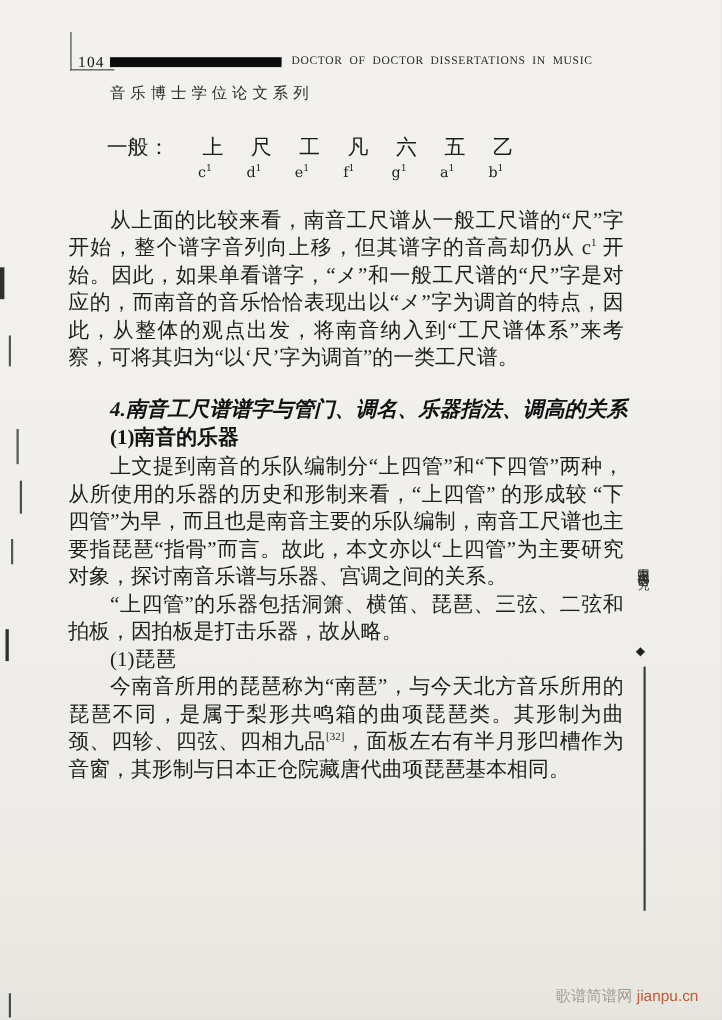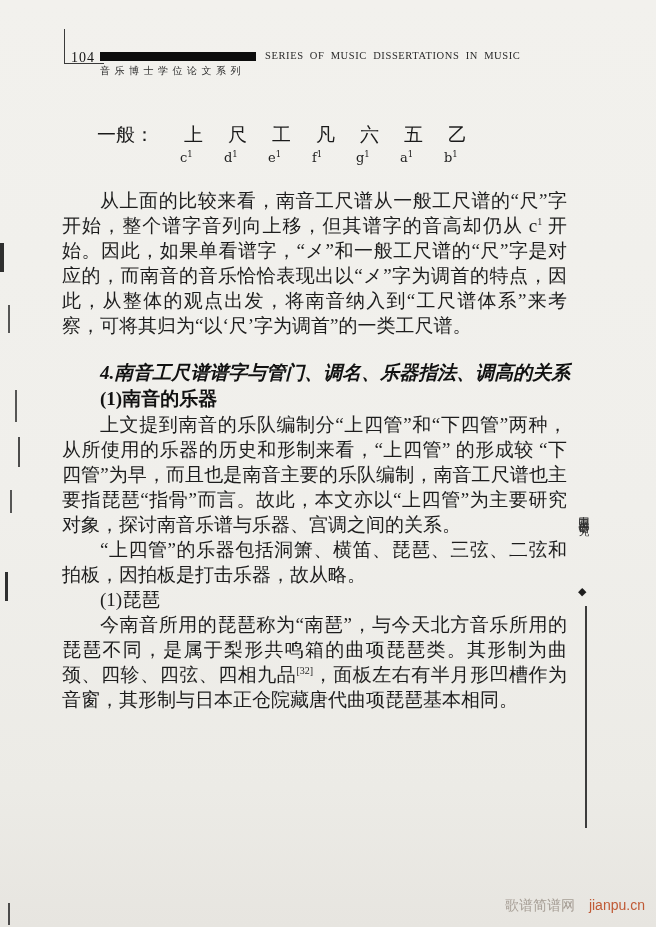--- a/index.html
+++ b/index.html
@@ -20,22 +20,22 @@
     font-family:Liberation Serif, serif;
     font-size:14px;color:#141414;letter-spacing:1px;
   }
   .black-bar{position:absolute;left:100px;top:52px;width:156px;height:9px;background:#0c0c0c;}
   .series-en{
     position:absolute;left:265px;top:50px;
     font-family:"Liberation Serif", serif;
     font-size:10.5px;color:#2a2a2a;letter-spacing:0.6px;word-spacing:3px;
   }
   .series-cn{
-    position:absolute;left:100px;top:64px;
-    font-size:10px;color:#2a2a2a;letter-spacing:4.5px;
+    position:absolute;left:100px;top:76px;
+    font-size:14px;color:#2a2a2a;letter-spacing:4.5px;
     font-family:"Liberation Sans", sans-serif;
   }
   
   .content{position:absolute;left:62px;top:118px;width:505px;}
   .notation{display:flex;margin-left:35px;margin-top:4px;gap:21px;}
   .not-label{width:60px;font-size:19px;line-height:26px;color:#1a1a1a;}
   .not-col{width:44px;display:flex;flex-direction:column;}
   .not-char{font-size:19px;line-height:26px;color:#1a1a1a;padding-left:6px;}
   .not-pitch{
     font-family:"DejaVu Serif", serif;
@@ -71,41 +71,41 @@
     font-family:"Liberation Serif", serif;
   }
   .side-diamond{
     position:absolute;left:578px;top:585px;
     font-size:11px;color:#1e1e1e;
   }
   .side-line{position:absolute;left:585px;top:606px;width:1.5px;height:222px;background:#3d3d3d;}
   
   .watermark{position:absolute;left:505px;top:897px;font-size:14px;white-space:nowrap;}
   .wm-cn{color:#a59d94;}
-  .wm-link{color:#c05a35;margin-left:10px;}
+  .wm-link{color:#c05a35;margin-left:0;}
   
   .art{position:absolute;background:#2f2f2f;}
   .art.a1{left:0;top:243px;width:4px;height:29px;}
   .art.a2{left:8px;top:305px;width:1.5px;height:28px;opacity:.8;}
   .art.a3{left:15px;top:390px;width:1.5px;height:32px;opacity:.8;}
   .art.a4{left:18px;top:437px;width:2px;height:30px;opacity:.85;}
   .art.a5{left:10px;top:490px;width:1.5px;height:23px;opacity:.8;}
   .art.a6{left:5px;top:572px;width:3px;height:29px;}
   .art.a7{left:8px;top:903px;width:2px;height:22px;opacity:.85;}
 </style>
 </head>
 <body>
 
 <div class="page">
 
   <div class="hdr-vline"></div>
   <div class="hdr-hline"></div>
   <div class="pagenum">104</div>
   <div class="black-bar"></div>
-  <div class="series-en">SERIES OF MUSIC DISSERTATIONS IN MUSIC</div>
+  <div class="series-en">DOCTOR OF DOCTOR DISSERTATIONS IN MUSIC</div>
   <div class="series-cn">音乐博士学位论文系列</div>
 
   <div class="content">
     <div class="notation">
       <div class="not-label">一般：</div>
       <div style="display:flex">
           <div class="not-col">
             <div class="not-char">上</div>
             <div class="not-pitch">c<sup>1</sup></div>
           </div>

